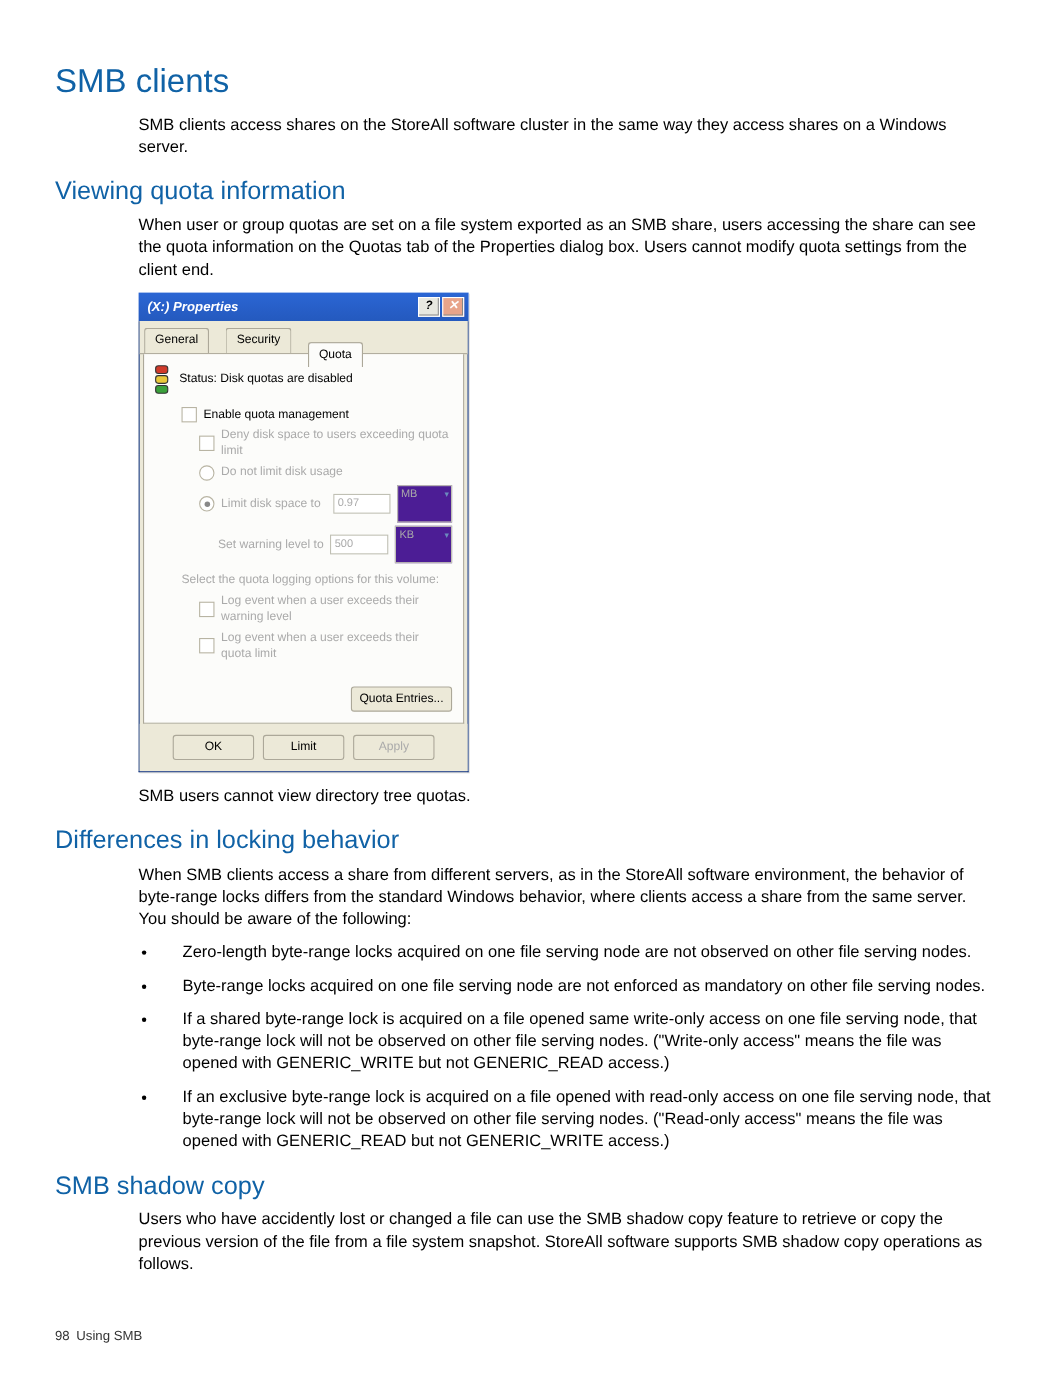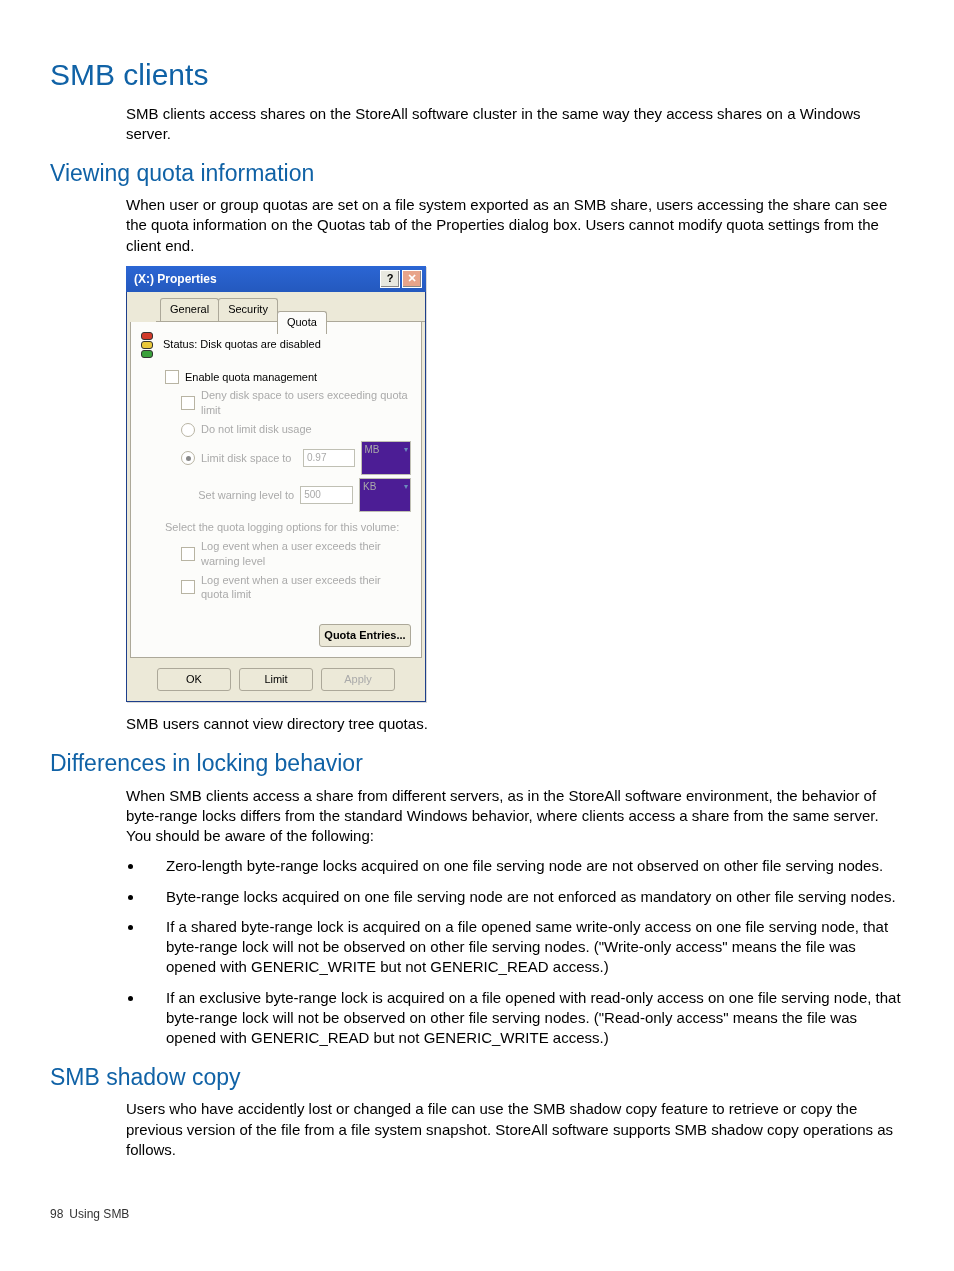--- a/index.html
+++ b/index.html
@@ -47,38 +47,38 @@
   }
   .titlebar {
     background: linear-gradient(to bottom, #2b66d4, #2459be);
     color: #fff;
     font-weight: bold;
     padding: 4px 4px 4px 8px;
     display: flex;
     align-items: center;
     justify-content: space-between;
     font-size: 12px;
+    font-style: italic;
   }
   .titlebar-btns { display: flex; gap: 2px; }
   .tb-btn {
     width: 18px; height: 16px;
     background: #e8e8e0;
     border: 1px solid #fff;
     box-shadow: inset -1px -1px 0 #888;
     display: flex; align-items: center; justify-content: center;
     color: #000; font-weight: bold; font-size: 11px;
   }
   .tb-close { background: #e8a48a; color: #fff; }
   .tabstrip {
     background: #ece9d8;
     padding: 6px 4px 0 4px;
     display: flex;
-    gap: 0;
+    gap: 16px;
     border-bottom: 1px solid #aca899;
-    margin-left: 29px;
   }
   .tab {
     border: 1px solid #aca899;
     border-bottom: none;
     background: #ece9d8;
     padding: 3px 9px;
     font-size: 11px;
     border-radius: 3px 3px 0 0;
     margin-right: -1px;
     position: relative;
@@ -135,21 +135,21 @@
     display: inline-flex; align-items:center; justify-content:center;
     color:#000;
   }
   .footer-btns {
     background: #ece9d8;
     padding: 10px 8px;
     display: flex;
     justify-content: center;
     gap: 8px;
   }
-  .entries-row { text-align: right; margin-top: 22px; font-weight: bold; }
+  .entries-row { text-align: right; margin-top: 22px; }
   .ghost { color: #aaa; }
   .lbl { min-width: 96px; display:inline-block;}
   .chk-row.lvl2 { margin-left: 40px; }
 
   .pagefoot {
     margin-top: 46px;
     font-size: 12px;
     color: #333;
     display: flex;
     gap: 6px;

